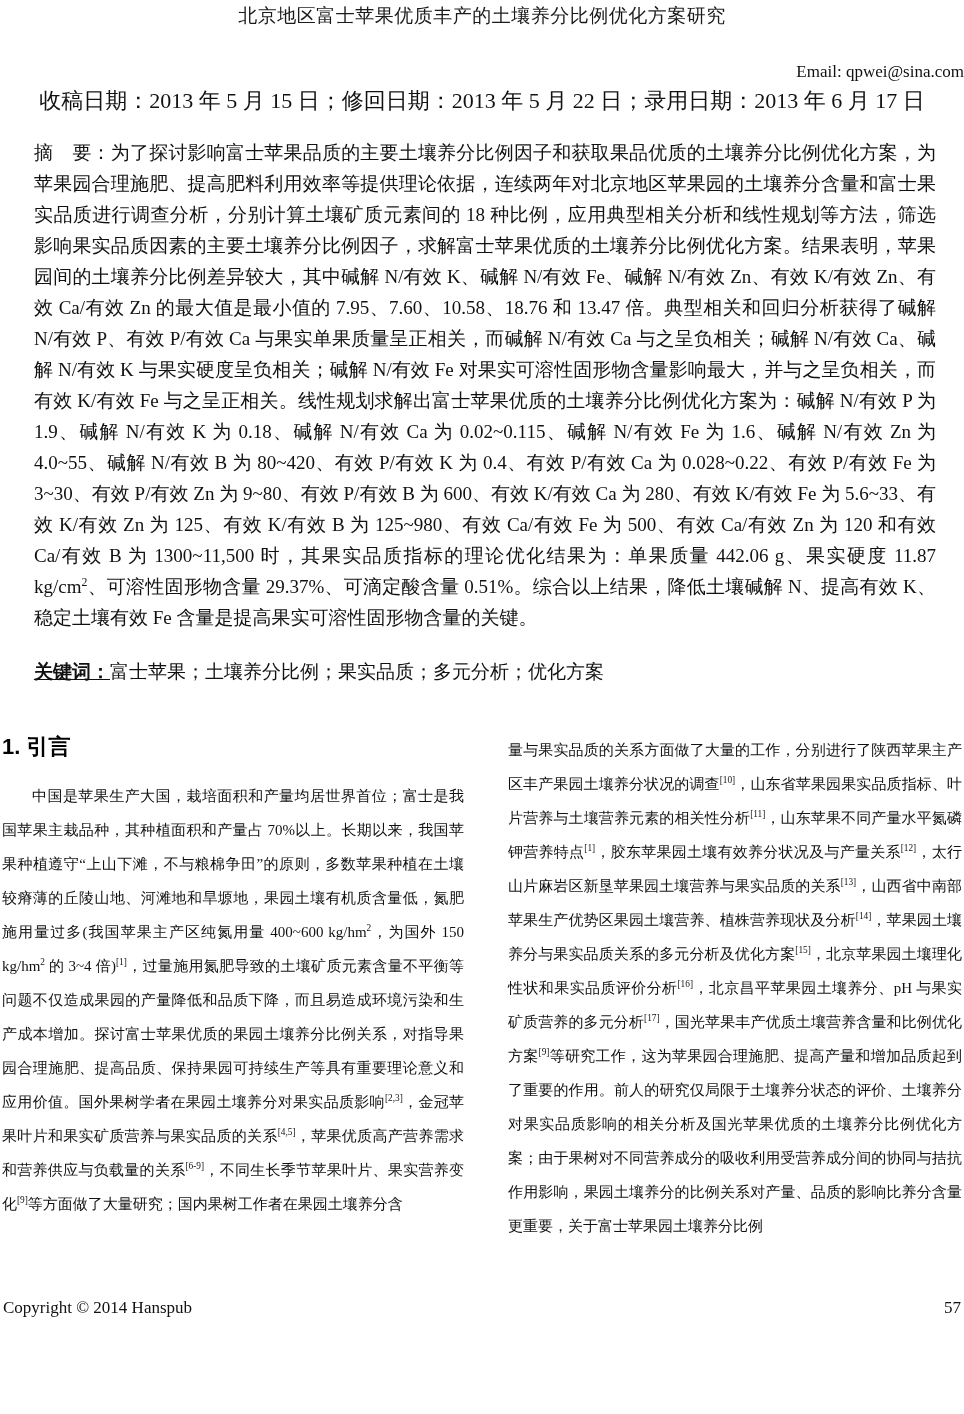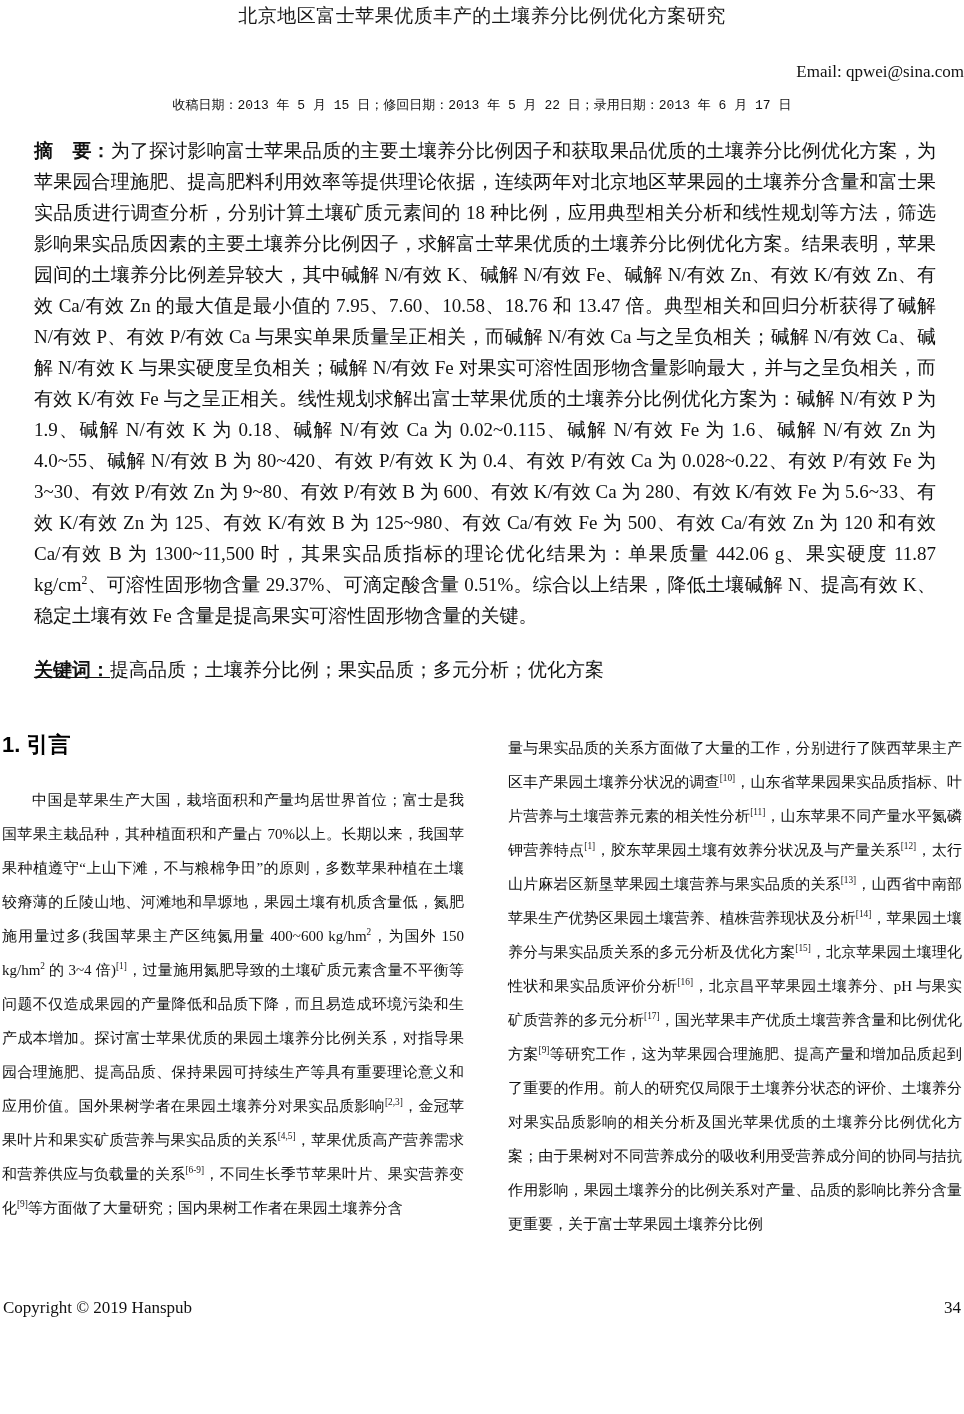--- a/index.html
+++ b/index.html
@@ -21,45 +21,44 @@
     font-size: 19px;
     letter-spacing: 0.5px;
     color: #1a1a1a;
   }
   .email-line {
     margin-top: 33px;
     text-align: right;
     font-size: 17px;
   }
   .dates-line {
-    margin-top: 14px;
+    margin-top: 4px;
     text-align: center;
-    font-size: 13px;
-    font-family: Liberation Mono, monospace;
+    font-size: 22px;
   }
   .abstract {
     margin: 21px 28px 0 34px;
     font-size: 19px;
     line-height: 31px;
     text-align: justify;
     text-justify: inter-ideograph;
   }
   .keywords {
     margin: 27px 28px 0 34px;
     font-size: 19px;
     line-height: 24px;
   }
   .hei-bold {
     font-family: "Liberation Sans", "DejaVu Sans", sans-serif;
     font-weight: bold;
     text-decoration: underline;
   }
   .run-b {
     font-family: "Liberation Sans", "DejaVu Sans", sans-serif;
-    font-weight: bold;
+    font-weight: normal;
   }
   .columns {
     margin-top: 49px;
     padding: 0 2px;
     display: flex;
     gap: 44px;
   }
   .col-left { width: 462px; flex: none; }
   .col-right { flex: 1; }
   .sec-heading {
@@ -70,21 +69,21 @@
     line-height: 28px;
     color: #000000;
   }
   .body-par {
     margin: 0;
     font-size: 15px;
     line-height: 34px;
     text-align: justify;
     text-justify: inter-ideograph;
   }
-  .col-left .body-par { margin-top: 24px; }
+  .col-left .body-par { margin-top: 18px; }
   .indent { text-indent: 2em; }
   sup {
     font-size: 0.62em;
     line-height: 0;
     vertical-align: super;
   }
   .footer {
     position: absolute;
     left: 3px;
     right: 3px;
@@ -100,30 +99,30 @@
 <div class="page">
 
   <div class="running-title">北京地区富士苹果优质丰产的土壤养分比例优化方案研究</div>
 
   <div class="email-line">Email: qpwei@sina.com</div>
 
   <div class="dates-line">收稿日期：2013 年 5 月 15 日；修回日期：2013 年 5 月 22 日；录用日期：2013 年 6 月 17 日</div>
 
   <p class="abstract"><span class="run-b">摘　要：</span><span>为了探讨影响富士苹果品质的主要土壤养分比例因子和获取果品优质的土壤养分比例优化方案，为苹果园合理施肥、提高肥料利用效率等提供理论依据，连续两年对北京地区苹果园的土壤养分含量和富士果实品质进行调查分析，分别计算土壤矿质元素间的 18 种比例，应用典型相关分析和线性规划等方法，筛选影响果实品质因素的主要土壤养分比例因子，求解富士苹果优质的土壤养分比例优化方案。结果表明，苹果园间的土壤养分比例差异较大，其中碱解 N/有效 K、碱解 N/有效 Fe、碱解 N/有效 Zn、有效 K/有效 Zn、有效 Ca/有效 Zn 的最大值是最小值的 7.95、7.60、10.58、18.76 和 13.47 倍。典型相关和回归分析获得了碱解 N/有效 P、有效 P/有效 Ca 与果实单果质量呈正相关，而碱解 N/有效 Ca 与之呈负相关；碱解 N/有效 Ca、碱解 N/有效 K 与果实硬度呈负相关；碱解 N/有效 Fe 对果实可溶性固形物含量影响最大，并与之呈负相关，而有效 K/有效 Fe 与之呈正相关。线性规划求解出富士苹果优质的土壤养分比例优化方案为：碱解 N/有效 P 为 1.9、碱解 N/有效 K 为 0.18、碱解 N/有效 Ca 为 0.02~0.115、碱解 N/有效 Fe 为 1.6、碱解 N/有效 Zn 为 4.0~55、碱解 N/有效 B 为 80~420、有效 P/有效 K 为 0.4、有效 P/有效 Ca 为 0.028~0.22、有效 P/有效 Fe 为 3~30、有效 P/有效 Zn 为 9~80、有效 P/有效 B 为 600、有效 K/有效 Ca 为 280、有效 K/有效 Fe 为 5.6~33、有效 K/有效 Zn 为 125、有效 K/有效 B 为 125~980、有效 Ca/有效 Fe 为 500、有效 Ca/有效 Zn 为 120 和有效 Ca/有效 B 为 1300~11,500 时，其果实品质指标的理论优化结果为：单果质量 442.06 g、果实硬度 11.87 kg/cm</span><sup>2</sup><span>、可溶性固形物含量 29.37%、可滴定酸含量 0.51%。综合以上结果，降低土壤碱解 N、提高有效 K、稳定土壤有效 Fe 含量是提高果实可溶性固形物含量的关键。</span></p>
 
-  <p class="keywords"><span class="hei-bold">关键词：</span><span>提高品质；土壤养分比例；果实品质；多元分析；优化方案</span></p>
+  <p class="keywords"><span class="hei-bold">关键词：</span><span>富士苹果；土壤养分比例；果实品质；多元分析；优化方案</span></p>
 
   <div class="columns">
     <div class="col-left">
       <h2 class="sec-heading">1. 引言</h2>
       <p class="body-par indent"><span>中国是苹果生产大国，栽培面积和产量均居世界首位；富士是我国苹果主栽品种，其种植面积和产量占 70%以上。长期以来，我国苹果种植遵守“上山下滩，不与粮棉争田”的原则，多数苹果种植在土壤较瘠薄的丘陵山地、河滩地和旱塬地，果园土壤有机质含量低，氮肥施用量过多(我国苹果主产区纯氮用量 400~600 kg/hm</span><sup>2</sup><span>，为国外 150 kg/hm</span><sup>2</sup><span> 的 3~4 倍)</span><sup>[1]</sup><span>，过量施用氮肥导致的土壤矿质元素含量不平衡等问题不仅造成果园的产量降低和品质下降，而且易造成环境污染和生产成本增加。探讨富士苹果优质的果园土壤养分比例关系，对指导果园合理施肥、提高品质、保持果园可持续生产等具有重要理论意义和应用价值。国外果树学者在果园土壤养分对果实品质影响</span><sup>[2,3]</sup><span>，金冠苹果叶片和果实矿质营养与果实品质的关系</span><sup>[4,5]</sup><span>，苹果优质高产营养需求和营养供应与负载量的关系</span><sup>[6-9]</sup><span>，不同生长季节苹果叶片、果实营养变化</span><sup>[9]</sup><span>等方面做了大量研究；国内果树工作者在果园土壤养分含</span></p>
     </div>
     <div class="col-right">
       <p class="body-par"><span>量与果实品质的关系方面做了大量的工作，分别进行了陕西苹果主产区丰产果园土壤养分状况的调查</span><sup>[10]</sup><span>，山东省苹果园果实品质指标、叶片营养与土壤营养元素的相关性分析</span><sup>[11]</sup><span>，山东苹果不同产量水平氮磷钾营养特点</span><sup>[1]</sup><span>，胶东苹果园土壤有效养分状况及与产量关系</span><sup>[12]</sup><span>，太行山片麻岩区新垦苹果园土壤营养与果实品质的关系</span><sup>[13]</sup><span>，山西省中南部苹果生产优势区果园土壤营养、植株营养现状及分析</span><sup>[14]</sup><span>，苹果园土壤养分与果实品质关系的多元分析及优化方案</span><sup>[15]</sup><span>，北京苹果园土壤理化性状和果实品质评价分析</span><sup>[16]</sup><span>，北京昌平苹果园土壤养分、pH 与果实矿质营养的多元分析</span><sup>[17]</sup><span>，国光苹果丰产优质土壤营养含量和比例优化方案</span><sup>[9]</sup><span>等研究工作，这为苹果园合理施肥、提高产量和增加品质起到了重要的作用。前人的研究仅局限于土壤养分状态的评价、土壤养分对果实品质影响的相关分析及国光苹果优质的土壤养分比例优化方案；由于果树对不同营养成分的吸收利用受营养成分间的协同与拮抗作用影响，果园土壤养分的比例关系对产量、品质的影响比养分含量更重要，关于富士苹果园土壤养分比例</span></p>
     </div>
   </div>
 
   <div class="footer">
-    <span>Copyright © 2019 Hanspub</span>
-    <span>34</span>
+    <span>Copyright © 2014 Hanspub</span>
+    <span>57</span>
   </div>
 
 </div>
 
 </body></html>

